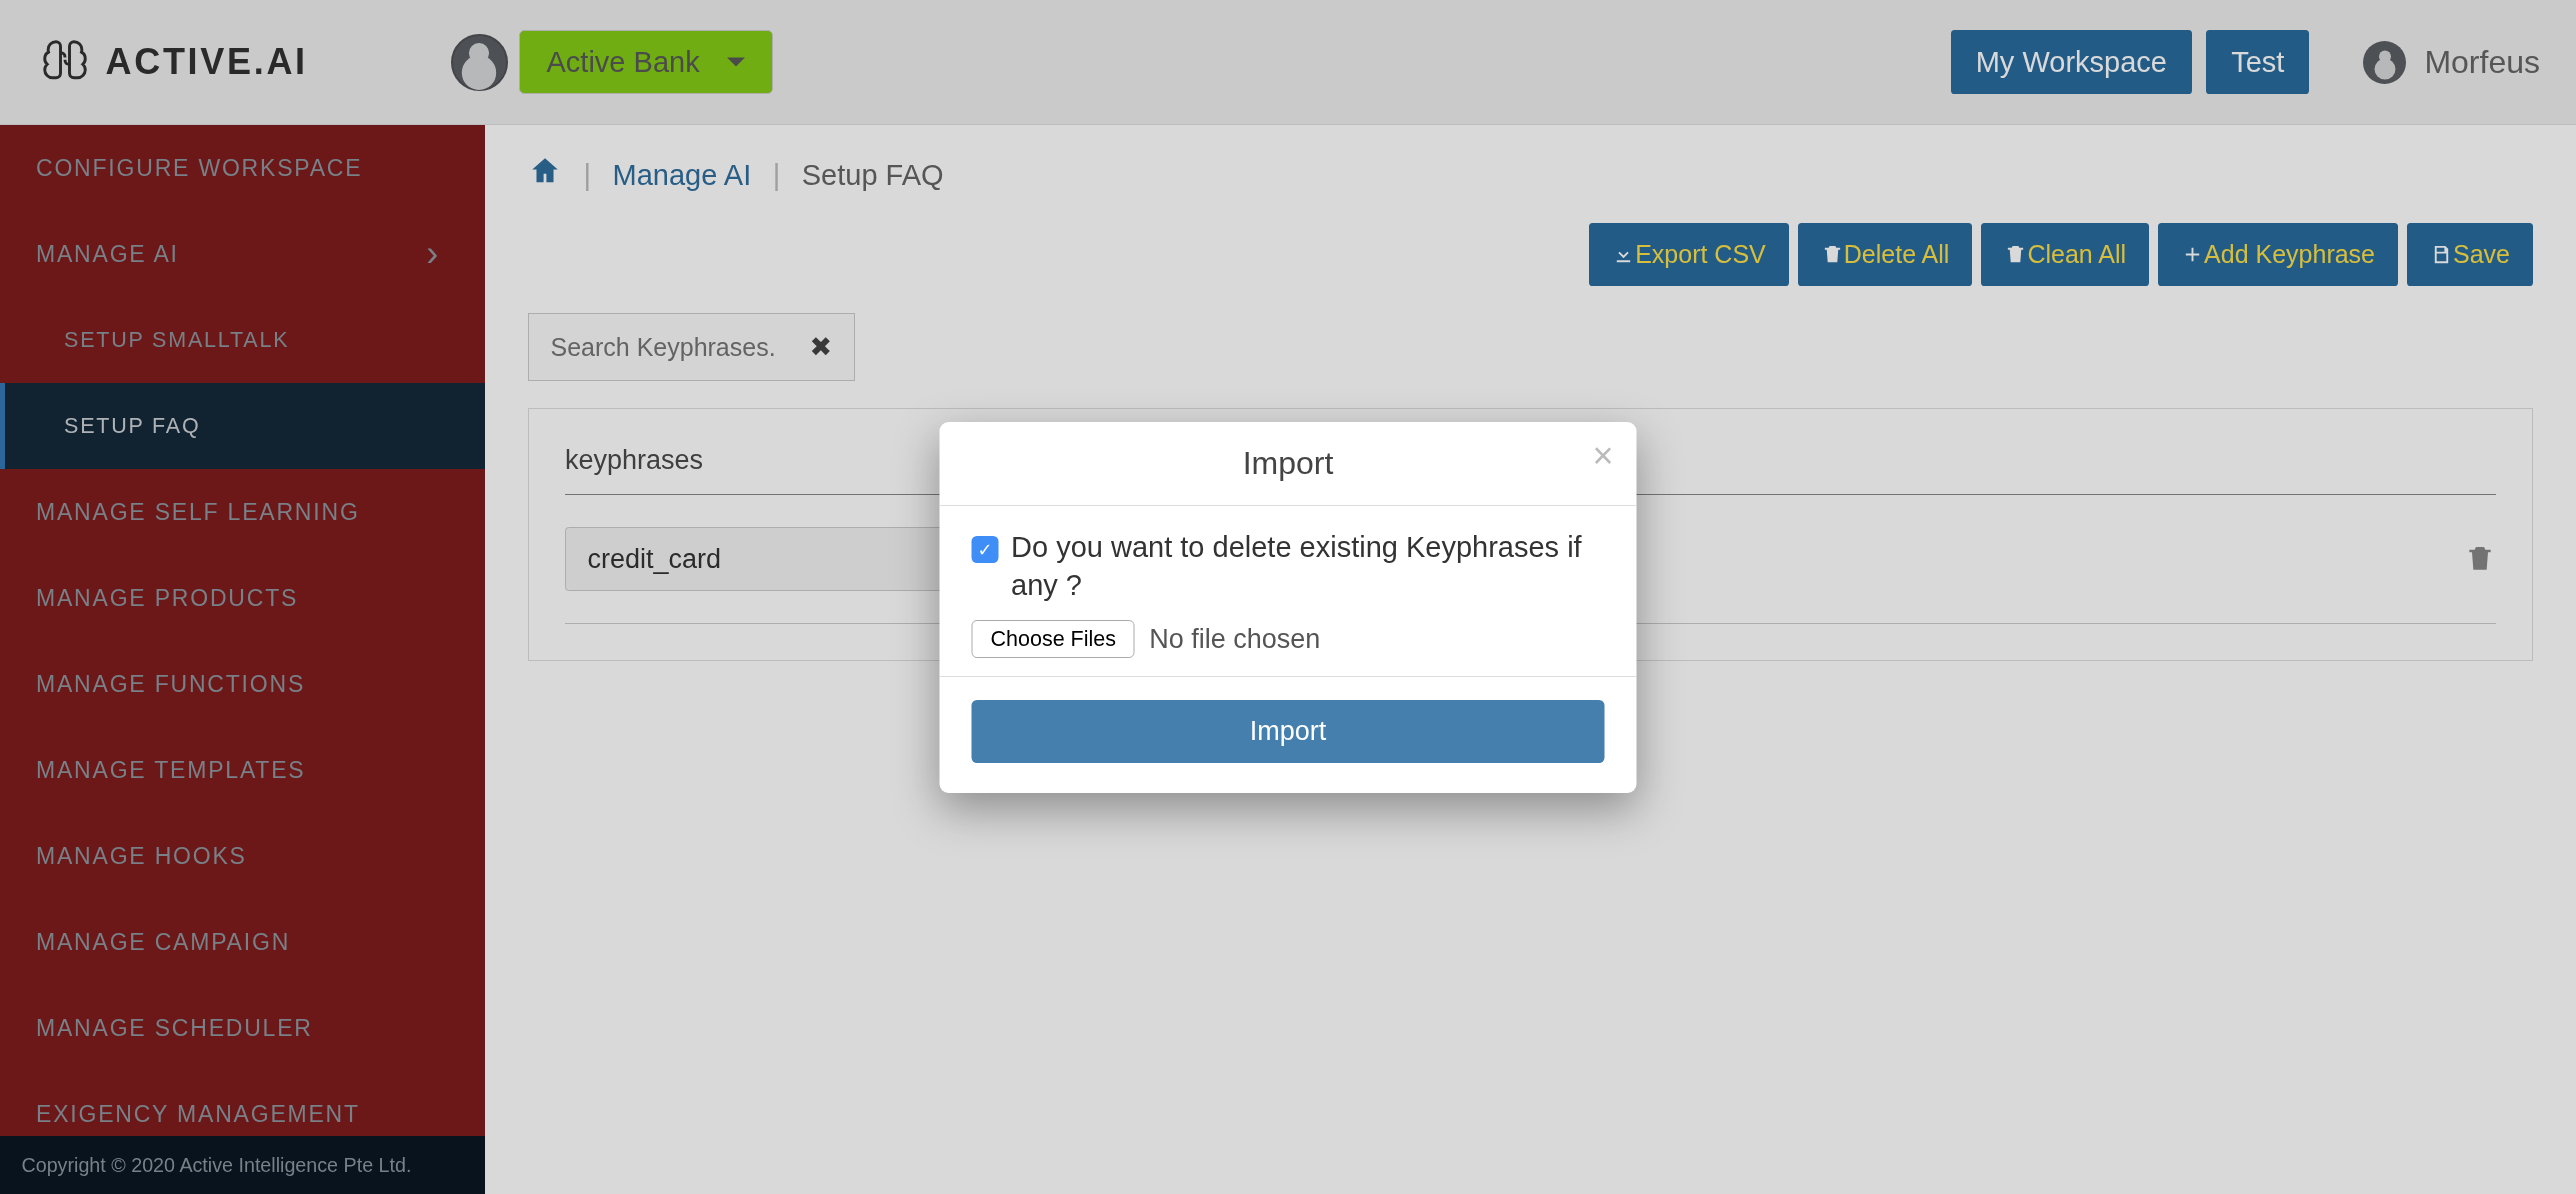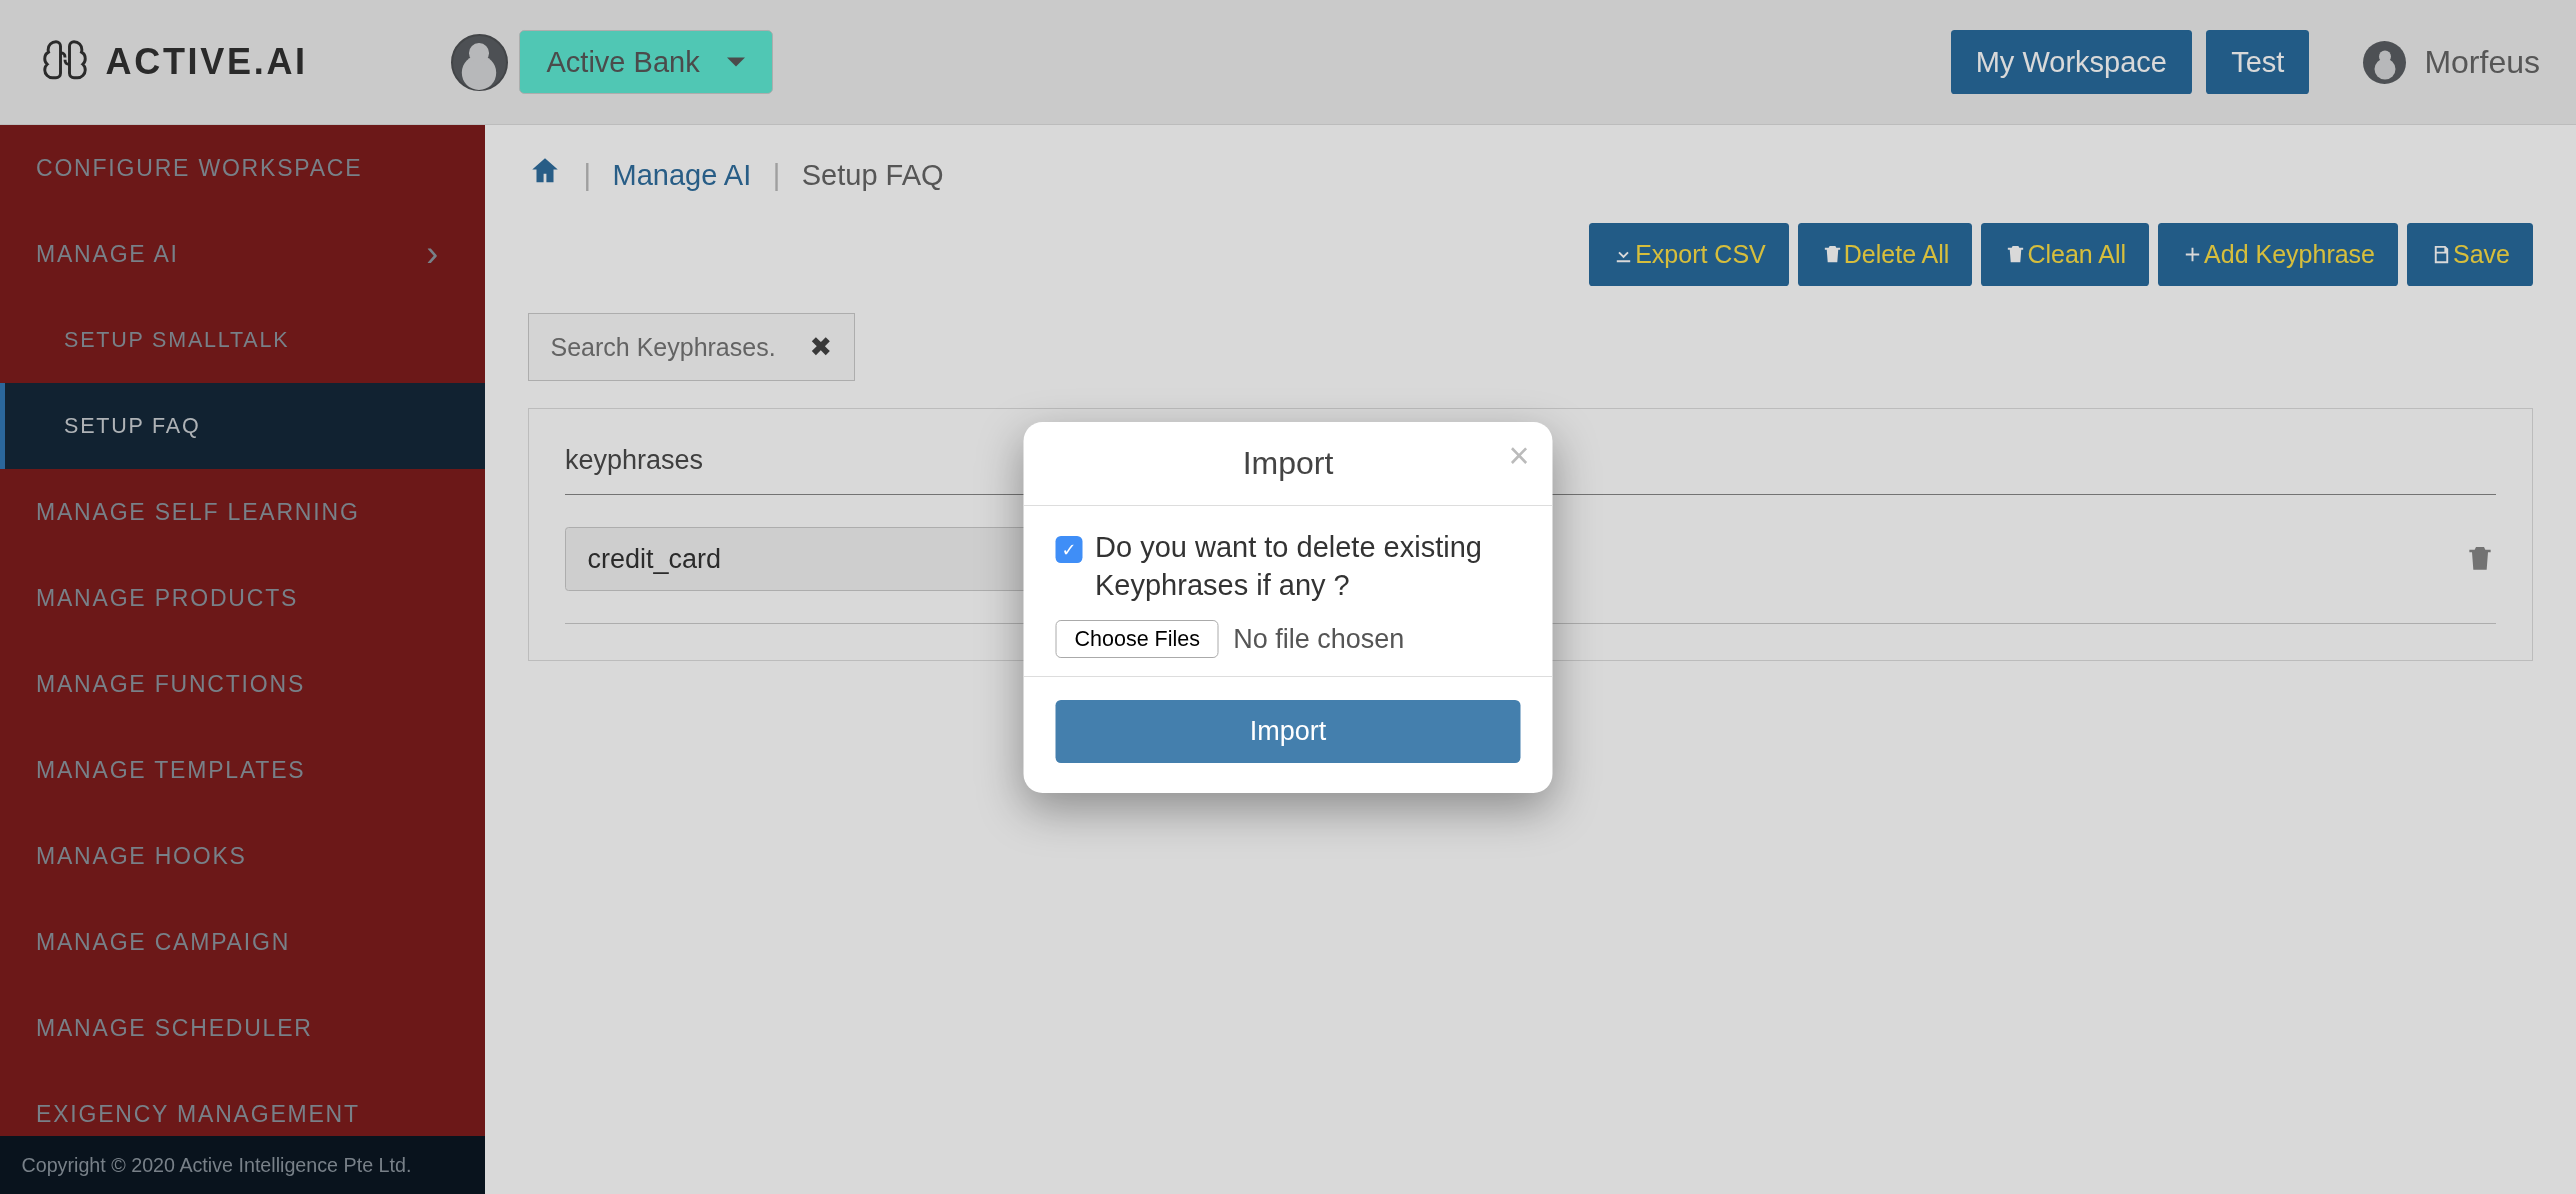--- a/index.html
+++ b/index.html
@@ -55,21 +55,21 @@
     .avatar-small::before {
       content: "";
       width: 19.7px;
       height: 19.7px;
       background: #d8d9db;
       border-radius: 50%;
       box-shadow: 0 19.7px 0 7.2px #d8d9db;
       transform: translateY(-9px);
     }
     .workspace-select {
-      background: #5eead4;
+      background: #84cc16;
       border: 0.9px solid #ccc;
       border-radius: 5.4px;
       height: 64px;
       padding: 0 72px 0 27px;
       display: flex;
       align-items: center;
       font-size: 29px;
       color: #595959;
       position: relative;
     }
@@ -317,23 +317,23 @@
     .overlay {
       position: absolute;
       inset: 0;
       background: rgba(0,0,0,0.15);
     }
     .modal {
       position: absolute;
       top: 422px;
       left: 50%;
       transform: translateX(-50%);
-      width: 529px;
+      width: 697px;
       background: #fff;
-      border-radius: 19px;
+      border-radius: 9px;
       box-shadow: 0 16px 45px rgba(0,0,0,0.35);
       overflow: hidden;
     }
     .modal-header {
       position: relative;
       text-align: center;
       padding: 23px 0;
       border-bottom: 0.9px solid #ddd;
     }
     .modal-title { font-size: 32px; color: #444; }

